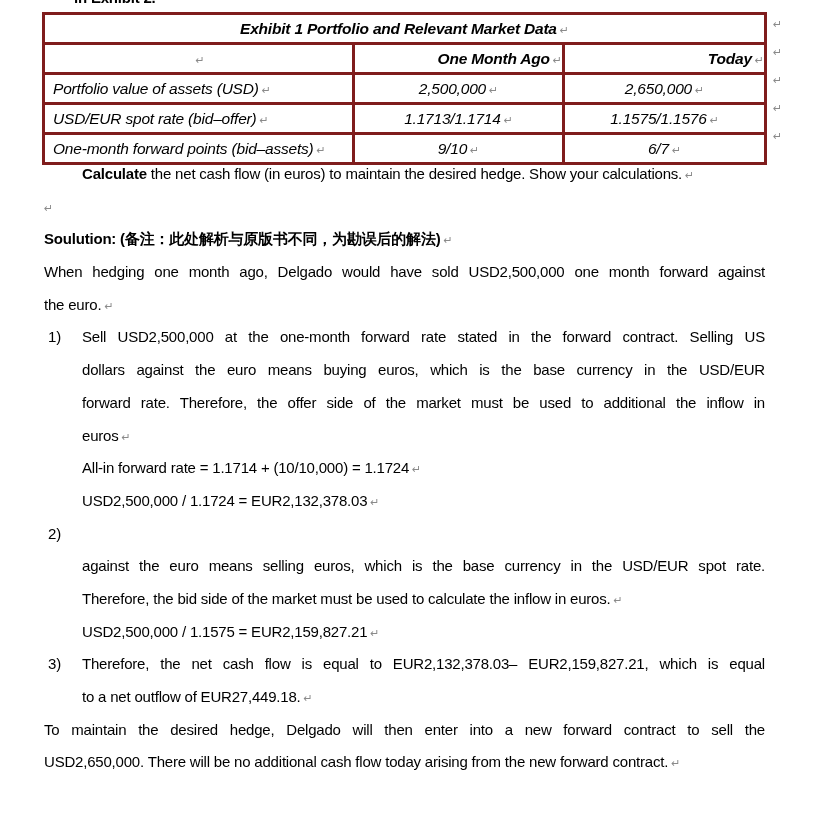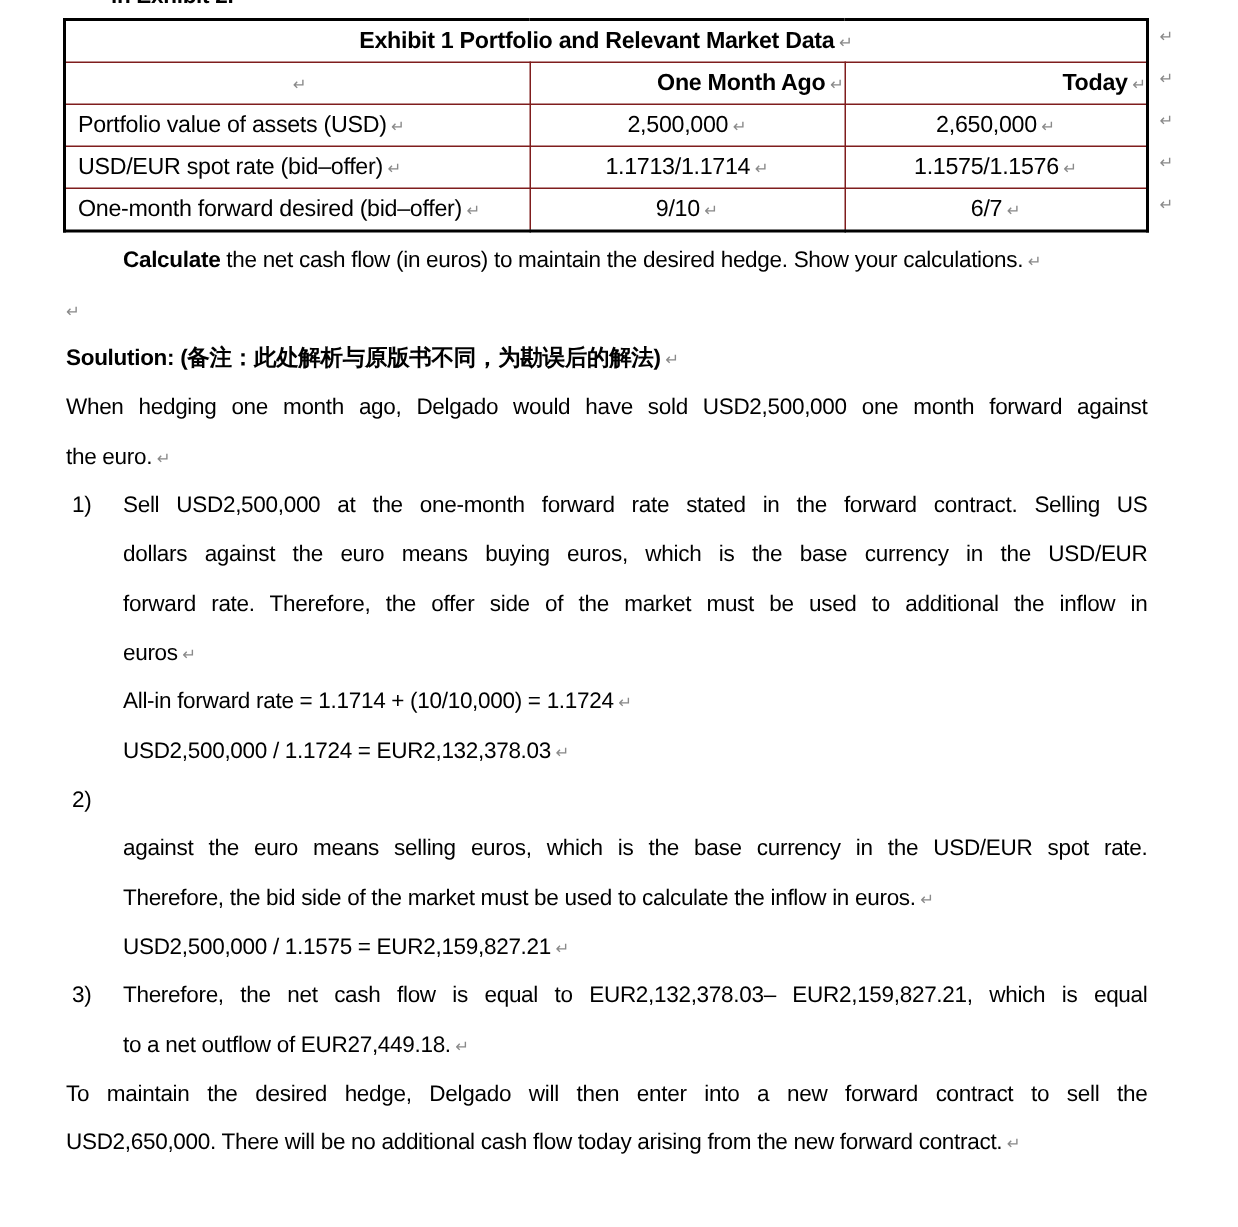--- a/index.html
+++ b/index.html
@@ -10,21 +10,21 @@
   
   .clip-line{position:absolute;top:0;left:74px;height:7px;overflow:hidden;width:300px;}
   .clip-line .inner{display:block;margin-top:-11px;font-size:15px;font-weight:600;letter-spacing:-0.2px;}
 
   
   .exhibit-table{
     position:absolute;left:42px;top:12px;width:722px;
     border-collapse:collapse;table-layout:fixed;
     font-size:15.5px;letter-spacing:-0.2px;
   }
-  .exhibit-table td{border:1px solid #7f1d1d;height:27px;vertical-align:middle;padding:0;}
+  .exhibit-table td{border:3px solid #7f1d1d;height:27px;vertical-align:middle;padding:0;font-style:italic;}
   .exhibit-table{border:2px solid #000;}
   .t-title{text-align:center;font-weight:700;}
   .t-colhead{text-align:right;font-weight:700;}
   .t-label{text-align:left;padding-left:8px !important;margin-top:42px;}
   .t-val{text-align:center;}
 
   
   .mark{color:#8a8a8a;font-size:11px;margin-left:3px;font-weight:400;letter-spacing:0;}
   .row-end-mark{position:absolute;left:773px;color:#8a8a8a;font-size:11px;}
 
@@ -66,21 +66,21 @@
     <td class="t-label"><span>Portfolio value of assets (USD)</span><span class="mark">↵</span></td>
     <td class="t-val"><span>2,500,000</span><span class="mark">↵</span></td>
     <td class="t-val"><span>2,650,000</span><span class="mark">↵</span></td>
   </tr>
   <tr>
     <td class="t-label"><span>USD/EUR spot rate (bid–offer)</span><span class="mark">↵</span></td>
     <td class="t-val"><span>1.1713/1.1714</span><span class="mark">↵</span></td>
     <td class="t-val"><span>1.1575/1.1576</span><span class="mark">↵</span></td>
   </tr>
   <tr>
-    <td class="t-label"><span>One-month forward desired (bid–offer)</span><span class="mark">↵</span></td>
+    <td class="t-label"><span>One-month forward points (bid–assets)</span><span class="mark">↵</span></td>
     <td class="t-val"><span>9/10</span><span class="mark">↵</span></td>
     <td class="t-val"><span>6/7</span><span class="mark">↵</span></td>
   </tr>
 </tbody>
   </table>
 
 <span class="row-end-mark" style="top:18px">↵</span>
 <span class="row-end-mark" style="top:46px">↵</span>
 <span class="row-end-mark" style="top:74px">↵</span>
 <span class="row-end-mark" style="top:102px">↵</span>

